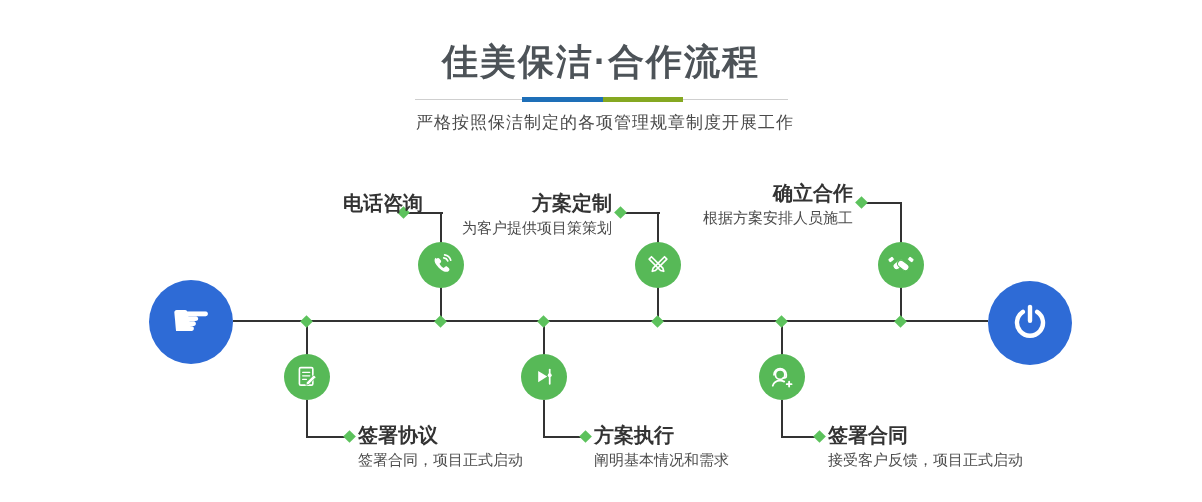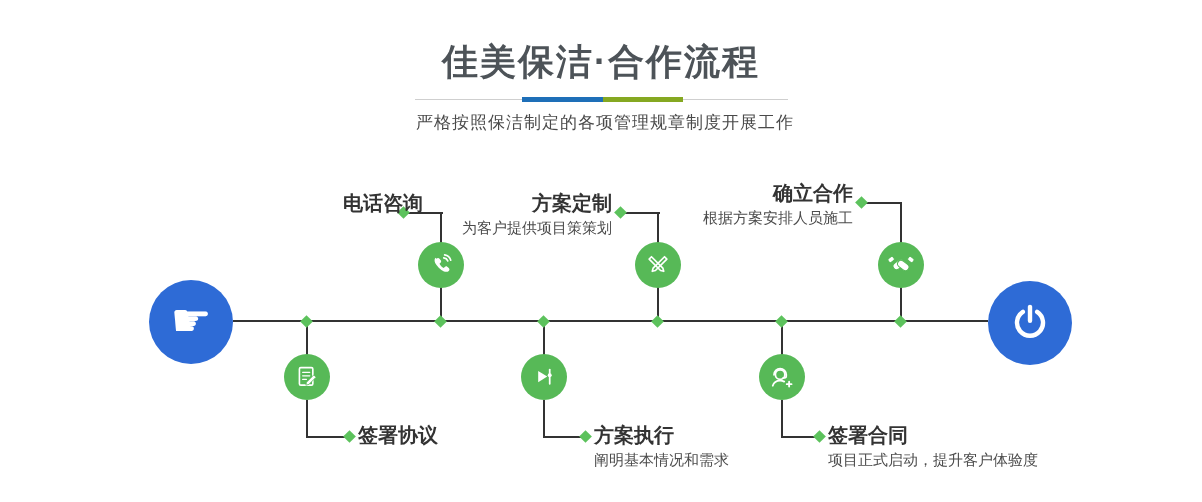--- a/index.html
+++ b/index.html
@@ -160,23 +160,24 @@
     <div class="step-title">方案定制</div>
     <div class="step-desc">为客户提供项目策策划</div>
   </div>
   <div class="step top" style="right:349px;top:182px;text-align:center;">
     <div class="step-title">确立合作</div>
     <div class="step-desc">根据方案安排人员施工</div>
   </div>
 
   <div class="step bottom" style="left:358px;top:426px;">
     <div class="step-title">签署协议</div>
+    <div class="step-desc">签署合同，项目正式启动</div>
   </div>
   <div class="step bottom" style="left:594px;top:426px;">
     <div class="step-title">方案执行</div>
     <div class="step-desc">阐明基本情况和需求</div>
   </div>
   <div class="step bottom" style="left:828px;top:426px;">
     <div class="step-title">签署合同</div>
-    <div class="step-desc">项目正式启动，提升客户体验度</div>
+    <div class="step-desc">接受客户反馈，项目正式启动</div>
   </div>
 
 </div>
 
 </body></html>

